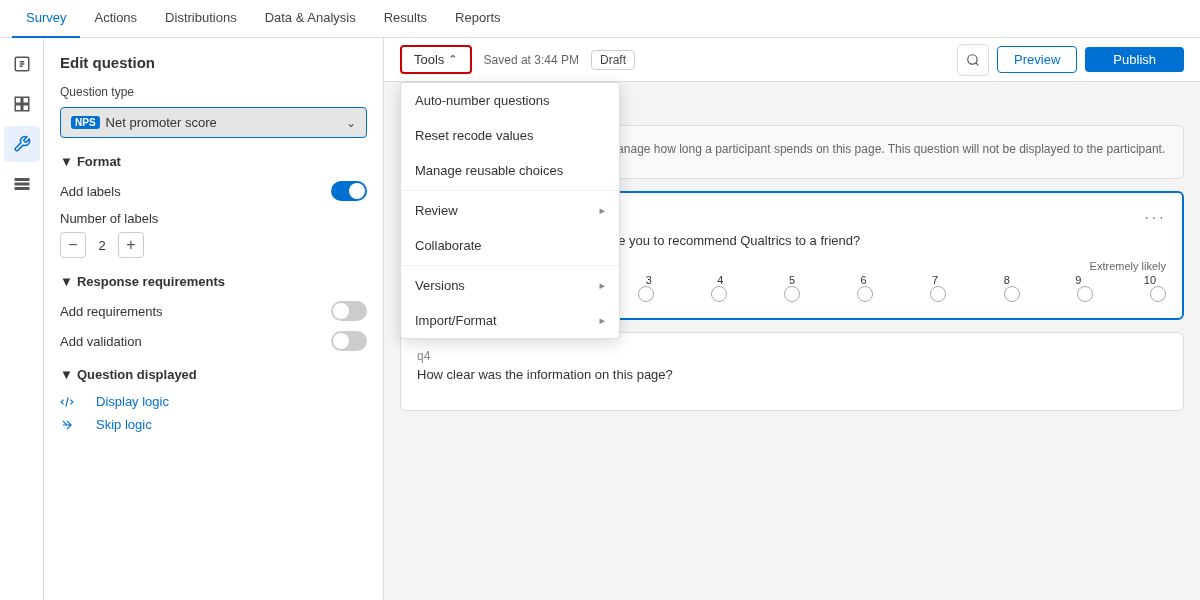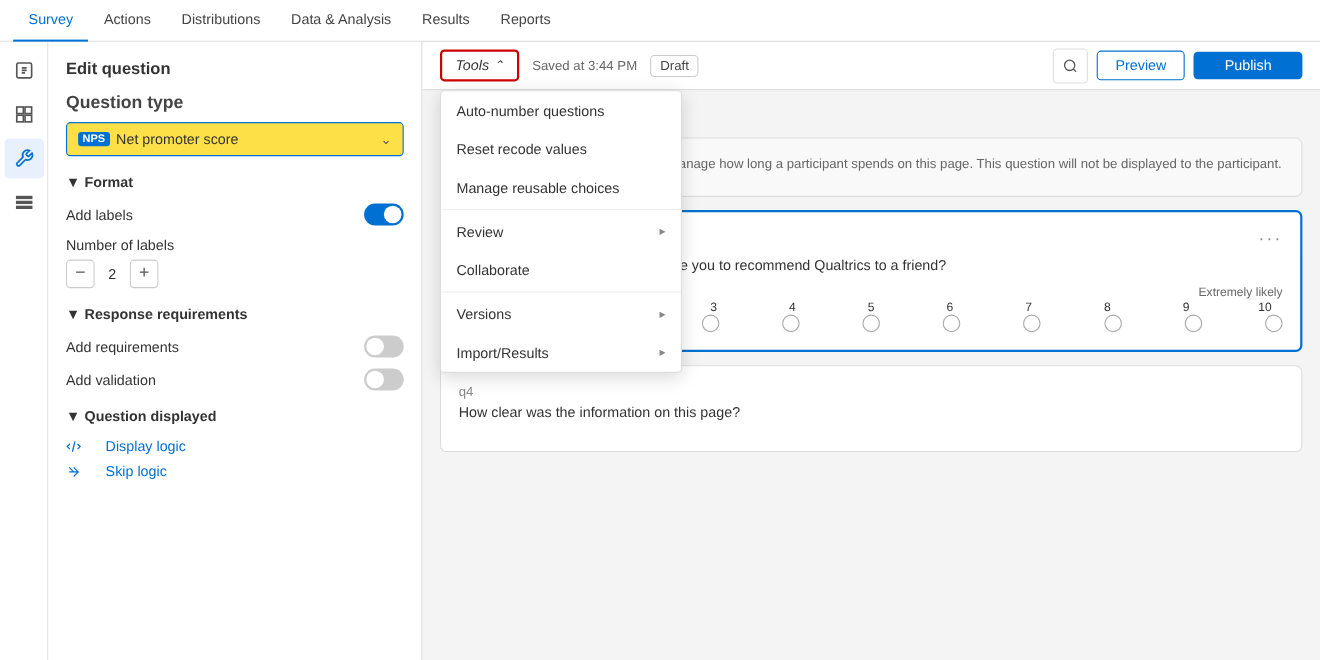--- a/index.html
+++ b/index.html
@@ -11,22 +11,22 @@
     .app { display: flex; height: calc(600px - 38px); }
 
     
     .sidebar-icons { width: 44px; background: #fff; border-right: 1px solid #ddd; display: flex; flex-direction: column; align-items: center; padding-top: 8px; gap: 4px; }
     .sidebar-icon-btn { width: 36px; height: 36px; display: flex; align-items: center; justify-content: center; border-radius: 4px; cursor: pointer; color: #555; font-size: 16px; }
     .sidebar-icon-btn.active { background: #e8f0fe; color: #0070d2; }
 
     
     .edit-panel { width: 340px; background: #fff; border-right: 1px solid #ddd; padding: 16px; overflow-y: auto; flex-shrink: 0; }
     .edit-panel h2 { font-size: 15px; font-weight: 600; margin-bottom: 14px; }
-    .section-label { font-size: 16px; font-weight: 700; color: #444; margin-bottom: 8px; }
-    .question-type-select { display: flex; align-items: center; border: 1.5px solid #0070d2; border-radius: 4px; padding: 7px 10px; cursor: pointer; background: #fde047; width: 100%; justify-content: space-between; }
+    .section-label { font-size: 12px; font-weight: 400; color: #444; margin-bottom: 8px; }
+    .question-type-select { display: flex; align-items: center; border: 1.5px solid #0070d2; border-radius: 4px; padding: 7px 10px; cursor: pointer; background: #e5e5e5; width: 100%; justify-content: space-between; }
     .question-type-select .left { display: flex; align-items: center; gap: 6px; }
     .nps-badge { background: #0070d2; color: #fff; font-size: 10px; font-weight: 700; padding: 1px 4px; border-radius: 3px; }
     .question-type-label { font-size: 13px; color: #333; }
     .chevron-down { font-size: 12px; color: #555; }
 
     .format-section { margin-top: 16px; }
     .section-header { display: flex; align-items: center; gap: 4px; font-weight: 600; font-size: 13px; margin-bottom: 12px; cursor: pointer; }
 
     .form-row { display: flex; align-items: center; justify-content: space-between; margin-bottom: 10px; }
     .form-row-label { font-size: 13px; color: #333; }
@@ -44,21 +44,21 @@
     .response-section { margin-top: 16px; }
     .behavior-section { margin-top: 16px; }
 
     .logic-link { display: flex; align-items: center; gap: 22px; color: #0070d2; cursor: pointer; font-size: 13px; margin-top: 10px; }
 
     
     .main-content { flex: 1; position: relative; overflow: hidden; }
 
     
     .toolbar { display: flex; align-items: center; background: #fff; border-bottom: 1px solid #ddd; padding: 0 16px; height: 44px; gap: 12px; position: relative; }
-    .tools-btn { display: flex; align-items: center; gap: 4px; padding: 5px 12px; border: 2px solid #c00; border-radius: 4px; cursor: pointer; font-size: 13px; font-weight: 500; color: #333; background: #fff; font-style: italic; }
+    .tools-btn { display: flex; align-items: center; gap: 4px; padding: 5px 12px; border: 2px solid #c00; border-radius: 4px; cursor: pointer; font-size: 13px; font-weight: 500; color: #333; background: #fff; }
     .saved-text { font-size: 12px; color: #666; }
     .draft-badge { border: 1px solid #ccc; border-radius: 4px; padding: 2px 8px; font-size: 12px; color: #444; }
     .toolbar-right { margin-left: auto; display: flex; align-items: center; gap: 8px; }
     .search-btn { width: 32px; height: 32px; border: 1px solid #ddd; border-radius: 4px; display: flex; align-items: center; justify-content: center; cursor: pointer; background: #fff; }
     .preview-btn { padding: 5px 16px; border: 1px solid #0070d2; border-radius: 4px; color: #0070d2; background: #fff; cursor: pointer; font-size: 13px; }
     .publish-btn { padding: 5px 28px; border-radius: 4px; background: #0070d2; color: #fff; border: none; cursor: pointer; font-size: 13px; font-weight: 500; }
 
     
     .dropdown-menu { position: absolute; top: 44px; left: 16px; width: 220px; background: #fff; border: 1px solid #ddd; border-radius: 4px; box-shadow: 0 4px 16px rgba(0,0,0,0.15); z-index: 100; }
     .dropdown-item { display: flex; align-items: center; justify-content: space-between; padding: 10px 14px; font-size: 13px; color: #333; cursor: pointer; }
@@ -238,21 +238,21 @@
       </div>
       <div class="dropdown-item">
         <span>Collaborate</span>
       </div>
       <hr class="dropdown-divider">
       <div class="dropdown-item">
         <span>Versions</span>
         <span class="dropdown-arrow">▸</span>
       </div>
       <div class="dropdown-item">
-        <span>Import/Results</span>
+        <span>Import/Format</span>
         <span class="dropdown-arrow">▸</span>
       </div>
     </div>
 
     <div class="survey-area">
       <div class="block-header">Block</div>
 
       <div class="question-card" style="background:#f9f9f9; border:1px solid #ddd;">
         <div class="question-gray-text">This question helps you record and manage how long a participant spends on this page. This question will not be displayed to the participant.</div>
       </div>

